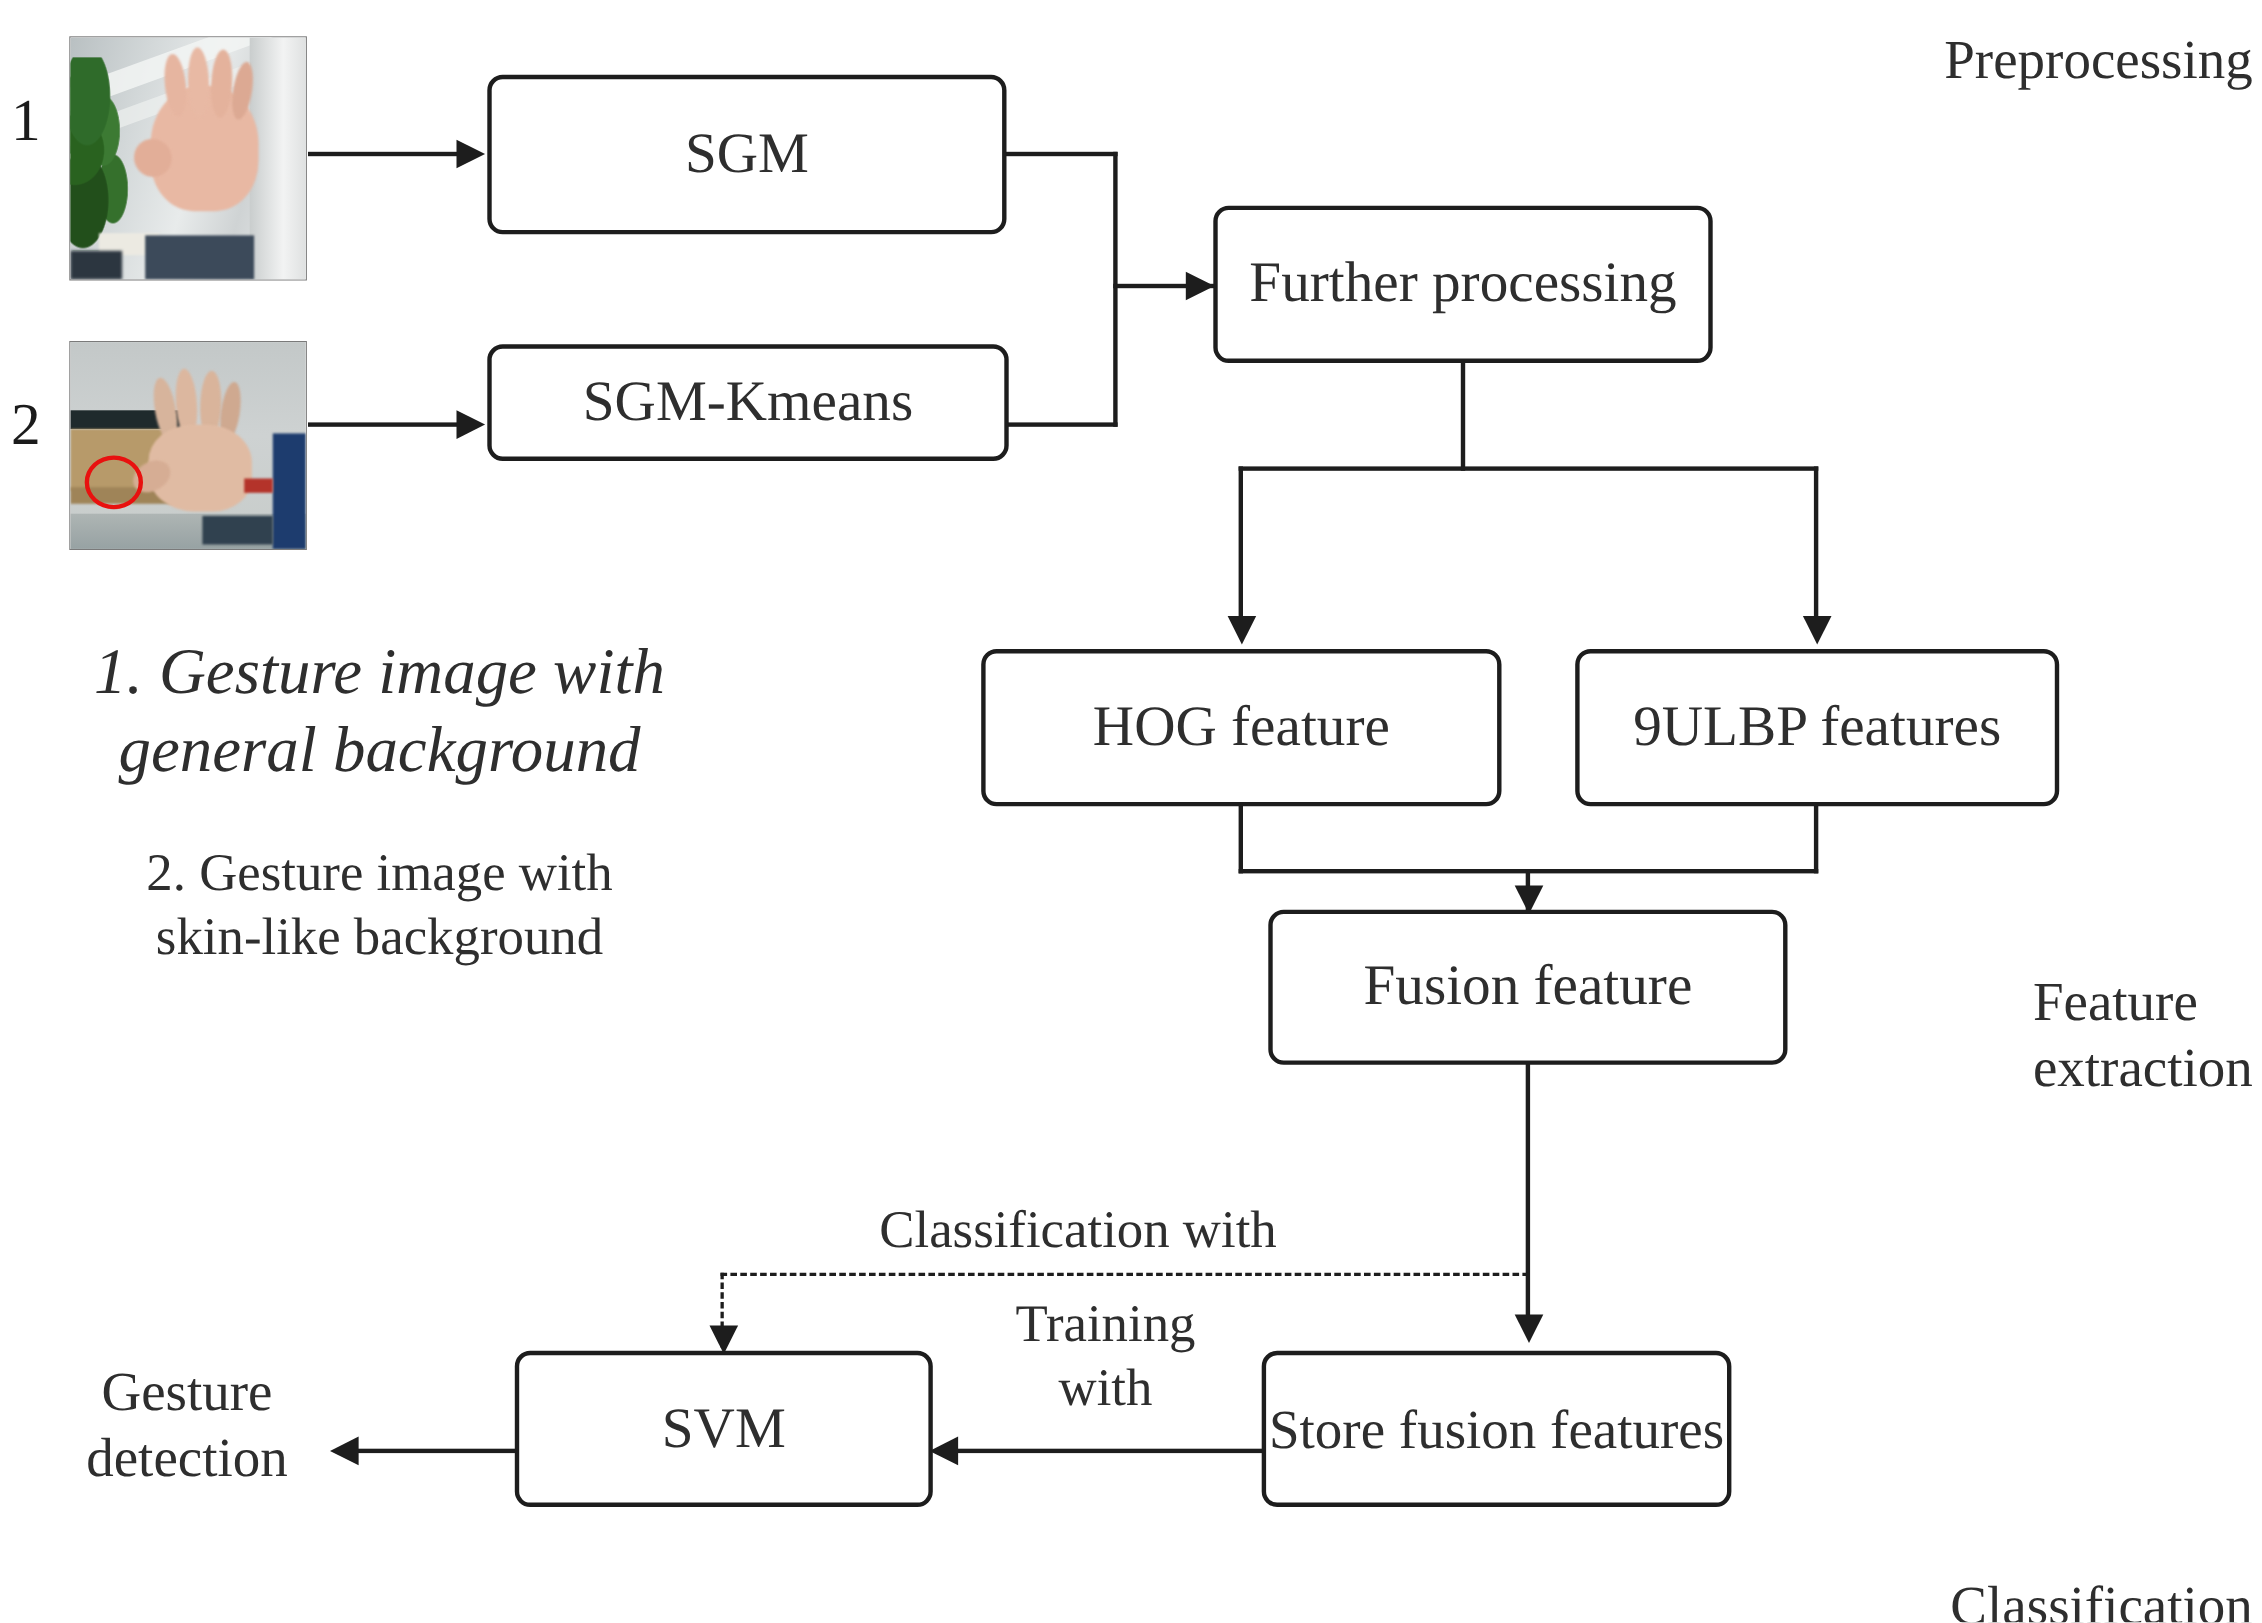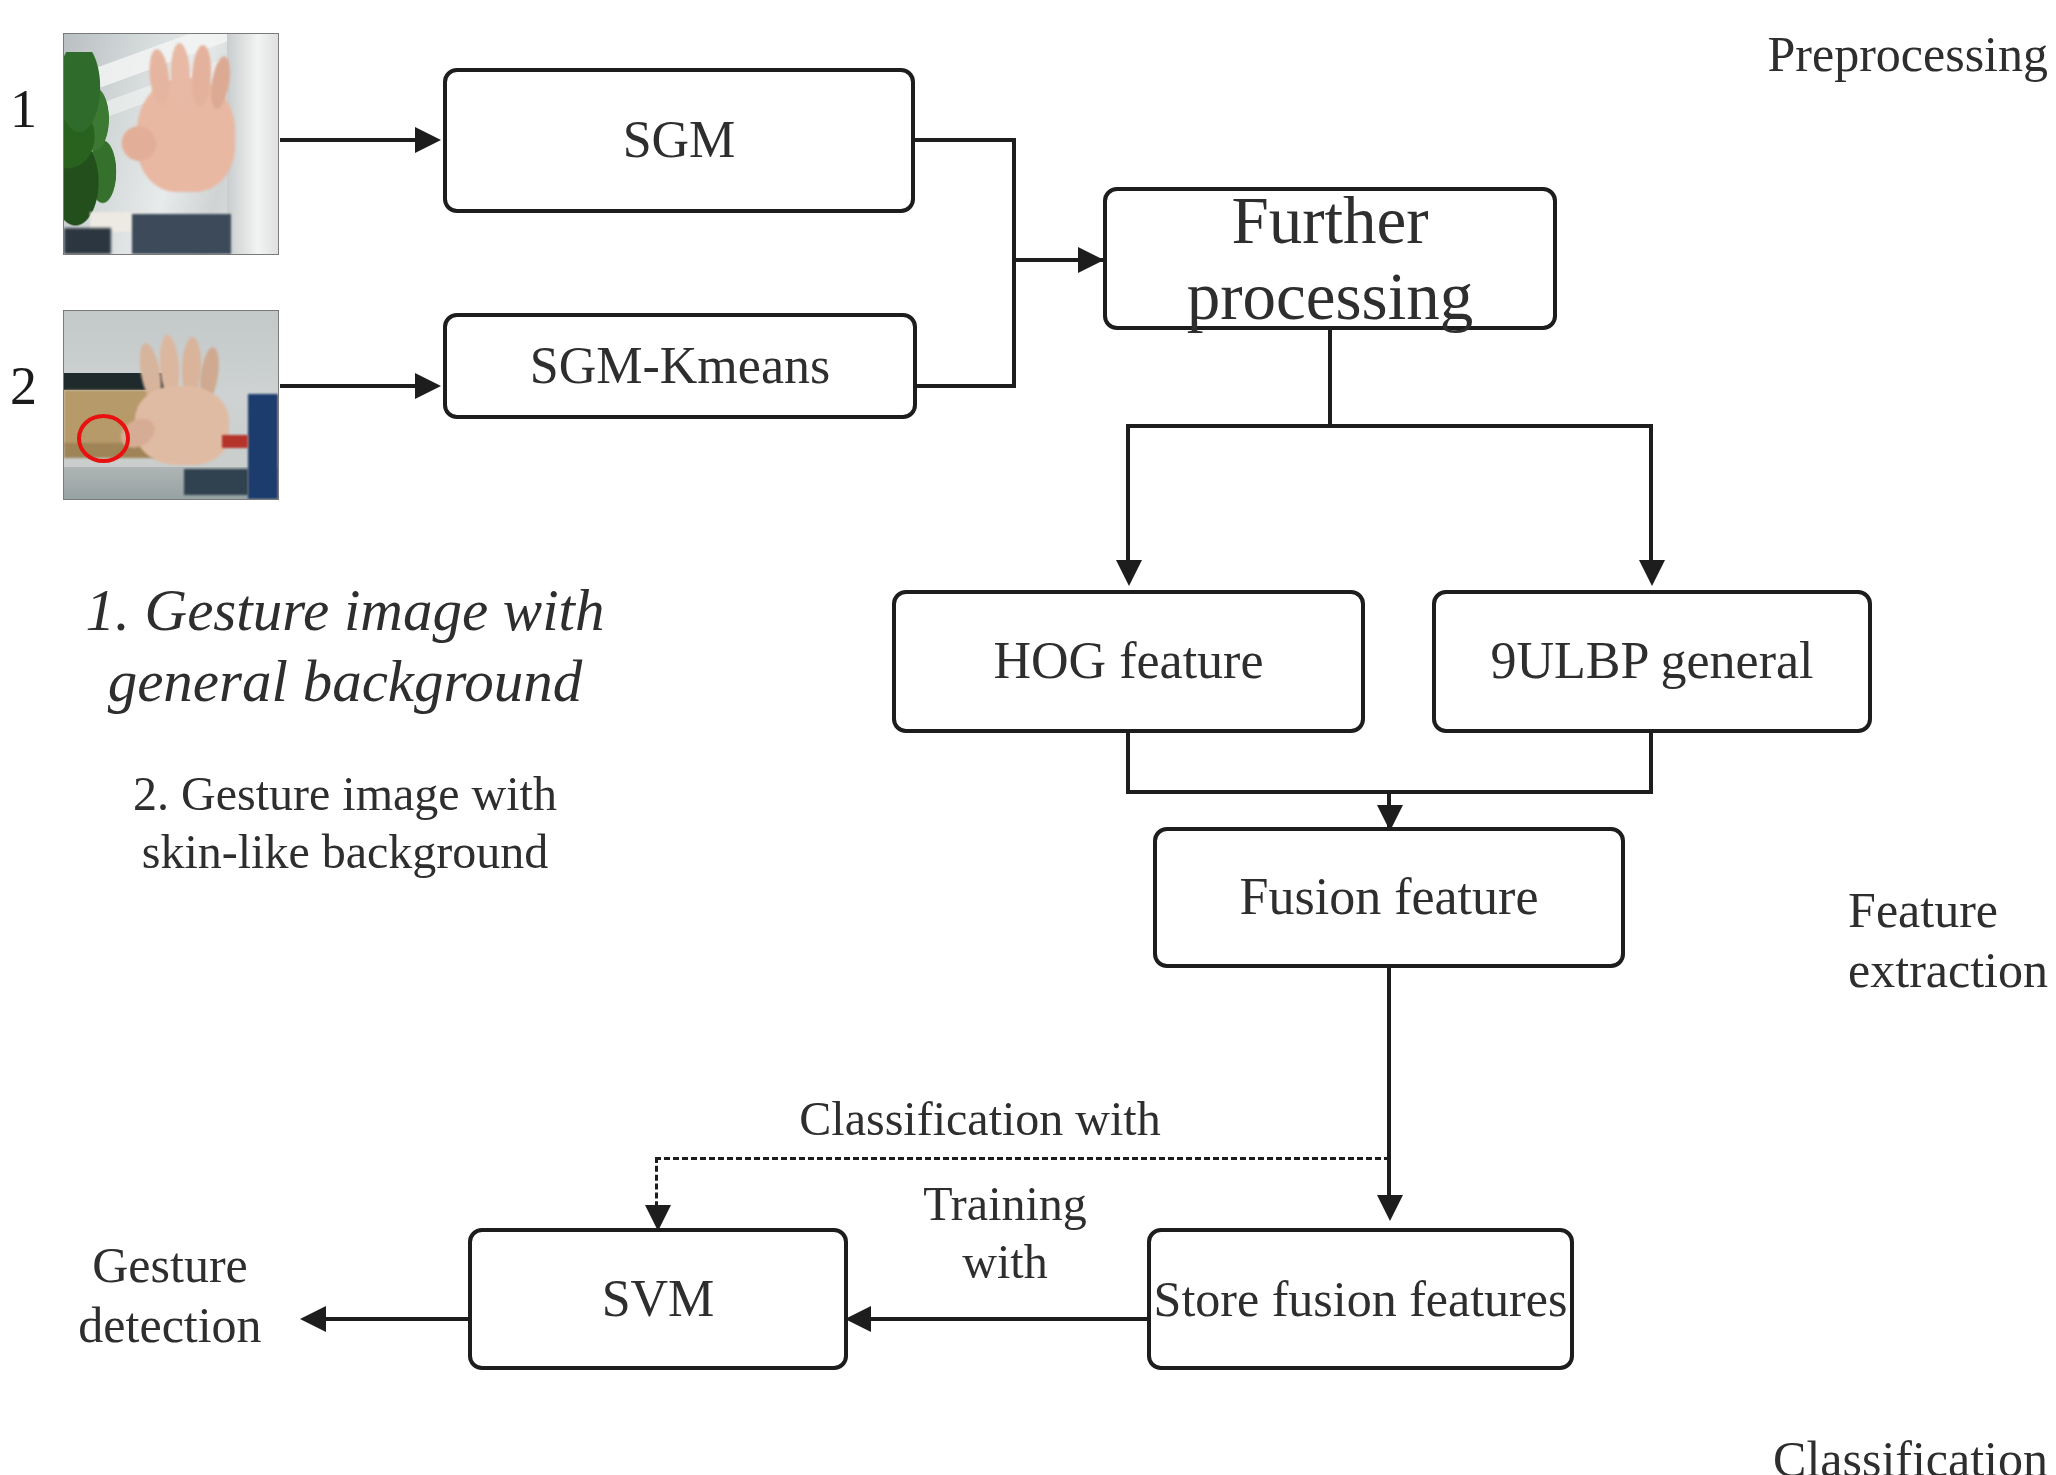--- a/index.html
+++ b/index.html
@@ -214,37 +214,37 @@
   <div class="node" style="left:443px; top:313px; width:474px; height:106px; font-size:52px;">
     <span class="node-label">SGM-Kmeans</span>
   </div>
 
   <div class="ln h" style="left:913px; top:138px; width:103px;"></div>
   <div class="ln h" style="left:913px; top:384px; width:103px;"></div>
   <div class="ln v" style="left:1012px; top:138px; height:250px;"></div>
   <div class="ln h" style="left:1012px; top:258px; width:96px;"></div>
   <div class="arrow right" style="left:1078px; top:247px;"></div>
 
-  <div class="node" style="left:1103px; top:187px; width:454px; height:143px; font-size:67px;font-family:Liberation Serif, serif;">
+  <div class="node" style="left:1103px; top:187px; width:454px; height:143px; font-size:52px;font-family:Liberation Serif, serif;">
     <span class="node-label">Further processing</span>
   </div>
 
   <div class="ln v" style="left:1328px; top:328px; height:100px;"></div>
   <div class="ln h" style="left:1126px; top:424px; width:527px;"></div>
   <div class="ln v" style="left:1126px; top:424px; height:140px;"></div>
   <div class="arrow down" style="left:1116px; top:560px;"></div>
   <div class="ln v" style="left:1649px; top:424px; height:140px;"></div>
   <div class="arrow down" style="left:1639px; top:560px;"></div>
 
   <div class="node" style="left:892px; top:590px; width:473px; height:143px; font-size:52px;">
     <span class="node-label">HOG feature</span>
   </div>
 
   <div class="node" style="left:1432px; top:590px; width:440px; height:143px; font-size:52px;">
-    <span class="node-label">9ULBP general</span>
+    <span class="node-label">9ULBP features</span>
   </div>
 
   <div class="ln v" style="left:1126px; top:731px; height:63px;"></div>
   <div class="ln v" style="left:1649px; top:731px; height:63px;"></div>
   <div class="ln h" style="left:1126px; top:790px; width:527px;"></div>
   <div class="ln v" style="left:1387px; top:790px; height:42px;"></div>
   <div class="arrow down" style="left:1377px; top:805px;"></div>
 
   <div class="node" style="left:1153px; top:827px; width:472px; height:141px; font-size:52px;">
     <span class="node-label">Fusion feature</span>

